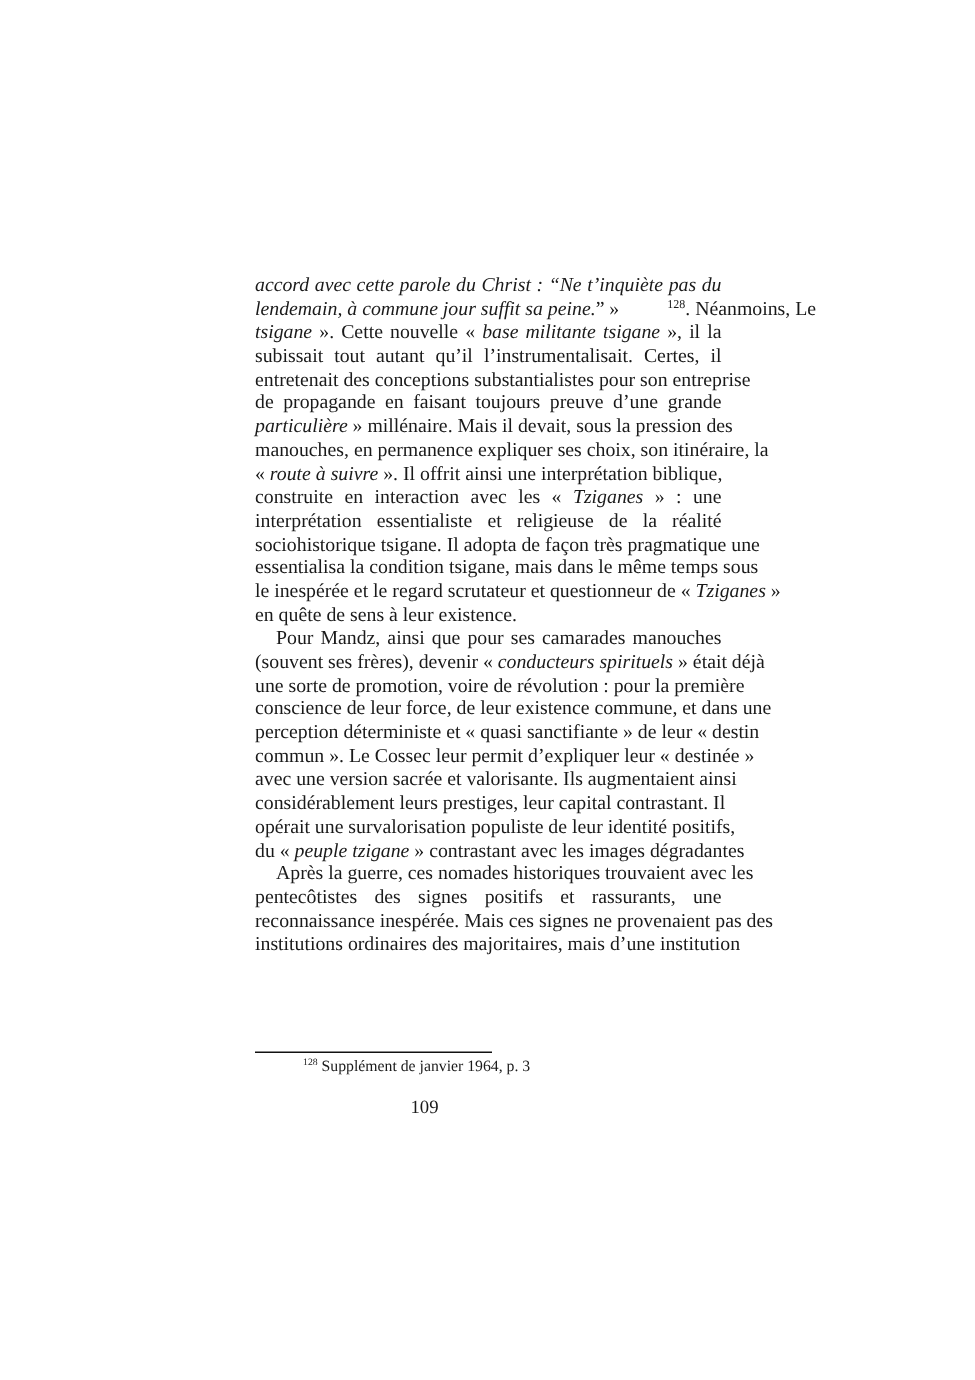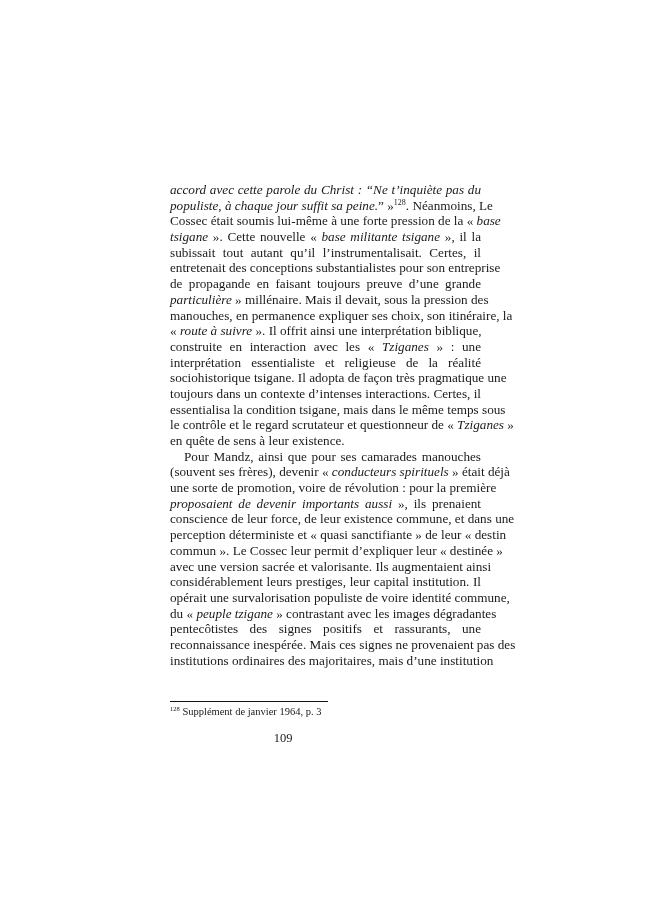--- a/index.html
+++ b/index.html
@@ -13,21 +13,21 @@
     font-size: 13.2px; line-height: 15.7px; color: #1a1a1a;
     text-align: justify;
   }
   .line {
     display: block; white-space: nowrap; text-align: justify; text-align-last: justify;
     height: 15.7px; overflow: visible;
   }
   .line.last { text-align-last: left; }
   .line.indent { text-indent: 14px; }
   .seg-i { font-style: italic; }
-  sup { font-size: 8px; line-height: 0; vertical-align: 5px; }
+  sup { font-size: 8px; line-height: 0; vertical-align: 5px; margin-left: 32px; }
   .footnote-rule {
     position: absolute; left: 170px; top: 701px; width: 158px; height: 0;
     border-top: 1px solid #111;
   }
   .footnote {
     position: absolute; left: 170px; top: 706px;
     font-family: "Liberation Serif", "DejaVu Serif", serif;
     font-size: 10.5px; color: #1a1a1a; white-space: nowrap;
   }
   .footnote sup { font-size: 6.5px; vertical-align: 4px; }
@@ -37,47 +37,45 @@
     font-size: 12.5px; color: #1a1a1a;
   }
   .page-number span { position: relative; left: 1px; }
 </style>
 </head>
 <body>
 
 <div class="page">
   <div class="body-text" id="body-text">
       <span class="line"><span class="seg-i">accord avec cette parole du Christ : “Ne t’inquiète pas du</span></span>
-      <span class="line"><span class="seg-i">populiste, à chaque jour suffit sa peine.</span><span>” »</span><sup>128</sup><span>. Néanmoins, Le</span></span>
-      <span class="line"><span>Cossec était soumis lui-même à une forte pression de la « </span><span class="seg-i">base</span></span>
+      <span class="line"><span class="seg-i">lendemain, à commune jour suffit sa peine.</span><span>” »</span><sup>128</sup><span>. Néanmoins, Le</span></span>
       <span class="line"><span class="seg-i">tsigane</span><span> ». Cette nouvelle « </span><span class="seg-i">base militante tsigane</span><span> », il la</span></span>
       <span class="line"><span>subissait tout autant qu’il l’instrumentalisait. Certes, il</span></span>
       <span class="line"><span>entretenait des conceptions substantialistes pour son entreprise</span></span>
       <span class="line"><span>de propagande en faisant toujours preuve d’une grande</span></span>
       <span class="line"><span class="seg-i">particulière</span><span> » millénaire. Mais il devait, sous la pression des</span></span>
       <span class="line"><span>manouches, en permanence expliquer ses choix, son itinéraire, la</span></span>
       <span class="line"><span>« </span><span class="seg-i">route à suivre</span><span> ». Il offrit ainsi une interprétation biblique,</span></span>
       <span class="line"><span>construite en interaction avec les « </span><span class="seg-i">Tziganes</span><span> » : une</span></span>
       <span class="line"><span>interprétation essentialiste et religieuse de la réalité</span></span>
       <span class="line"><span>sociohistorique tsigane. Il adopta de façon très pragmatique une</span></span>
-      <span class="line"><span>toujours dans un contexte d’intenses interactions. Certes, il</span></span>
       <span class="line"><span>essentialisa la condition tsigane, mais dans le même temps sous</span></span>
-      <span class="line"><span>le contrôle et le regard scrutateur et questionneur de « </span><span class="seg-i">Tziganes</span><span> »</span></span>
+      <span class="line"><span>le inespérée et le regard scrutateur et questionneur de « </span><span class="seg-i">Tziganes</span><span> »</span></span>
       <span class="line last"><span>en quête de sens à leur existence.</span></span>
       <span class="line indent"><span>Pour Mandz, ainsi que pour ses camarades manouches</span></span>
       <span class="line"><span>(souvent ses frères), devenir « </span><span class="seg-i">conducteurs spirituels</span><span> » était déjà</span></span>
       <span class="line"><span>une sorte de promotion, voire de révolution : pour la première</span></span>
-      <span class="line"><span class="seg-i">proposaient de devenir importants aussi</span><span> », ils prenaient</span></span>
       <span class="line"><span>conscience de leur force, de leur existence commune, et dans une</span></span>
       <span class="line"><span>perception déterministe et « quasi sanctifiante » de leur « destin</span></span>
       <span class="line"><span>commun ». Le Cossec leur permit d’expliquer leur « destinée »</span></span>
       <span class="line"><span>avec une version sacrée et valorisante. Ils augmentaient ainsi</span></span>
-      <span class="line"><span>considérablement leurs prestiges, leur capital institution. Il</span></span>
-      <span class="line"><span>opérait une survalorisation populiste de voire identité commune,</span></span>
+      <span class="line"><span>considérablement leurs prestiges, leur capital contrastant. Il</span></span>
+      <span class="line"><span>opérait une survalorisation populiste de leur identité positifs,</span></span>
       <span class="line"><span>du « </span><span class="seg-i">peuple tzigane</span><span> » contrastant avec les images dégradantes</span></span>
+      <span class="line indent"><span>Après la guerre, ces nomades historiques trouvaient avec les</span></span>
       <span class="line"><span>pentecôtistes des signes positifs et rassurants, une</span></span>
       <span class="line"><span>reconnaissance inespérée. Mais ces signes ne provenaient pas des</span></span>
       <span class="line"><span>institutions ordinaires des majoritaires, mais d’une institution</span></span>
     </div>
   <div class="footnote-rule"></div>
   <div class="footnote">
     <sup>128</sup><span> Supplément de janvier 1964, p. 3</span>
   </div>
   <div class="page-number">
     <span>109</span>

